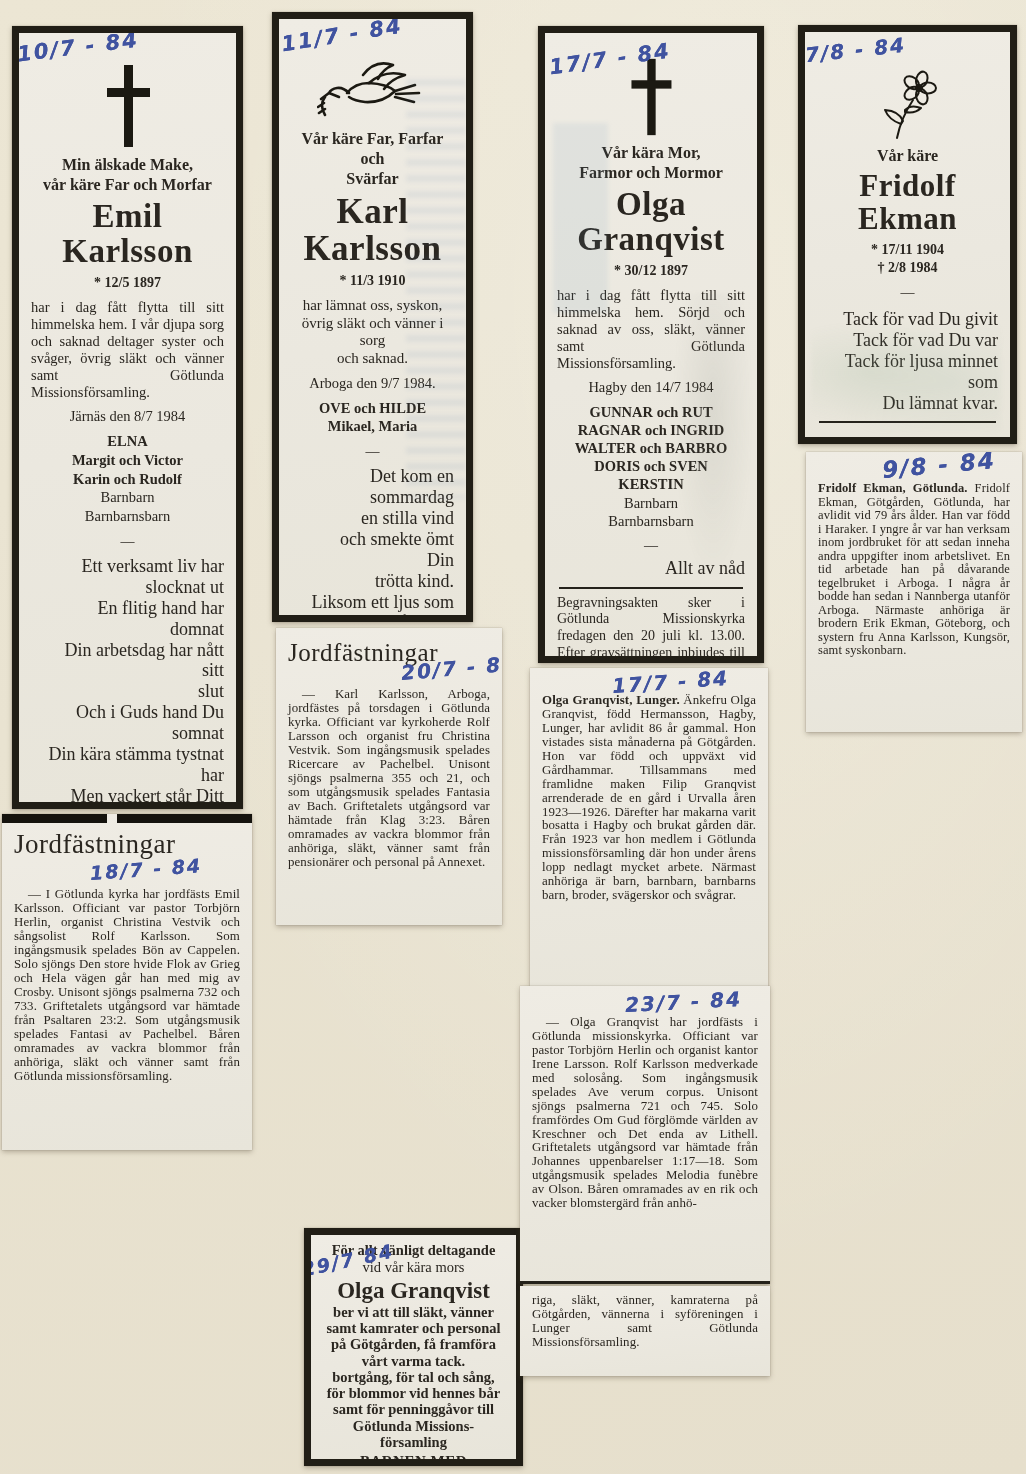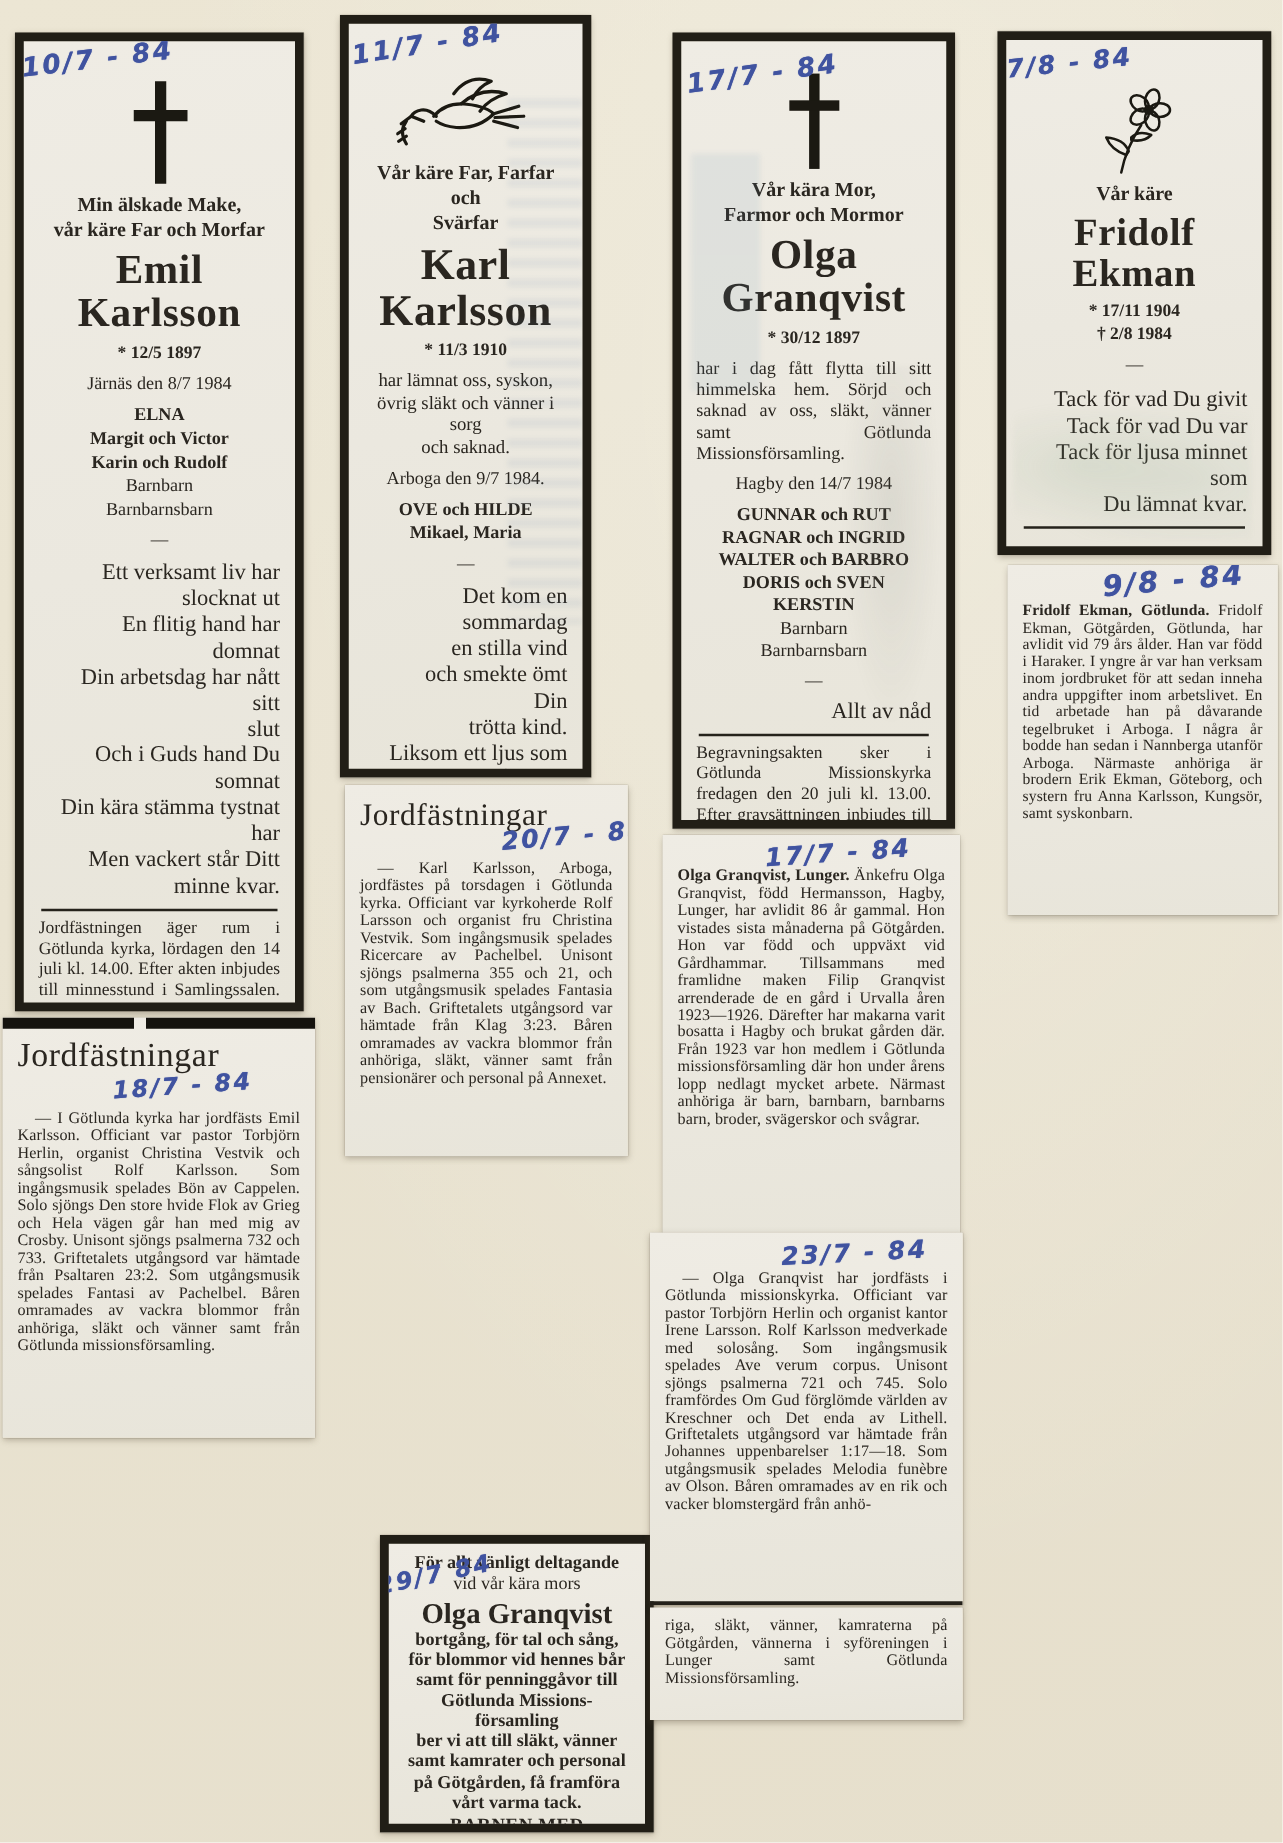--- a/index.html
+++ b/index.html
@@ -69,20 +69,21 @@
       <svg width="54" height="86" viewBox="0 0 54 86" aria-hidden="true">
         <rect x="23" y="2" width="9" height="82" fill="#1b1912"></rect>
         <rect x="6" y="25" width="43" height="9" fill="#1b1912"></rect>
       </svg>
     </div>
     <div class="notice-intro prelines">Min älskade Make,
 vår käre Far och Morfar</div>
     <div class="notice-name prelines">Emil
 Karlsson</div>
     <div class="notice-dates">* 12/5 1897</div>
+    <div class="notice-body justify">har i dag fått flytta till sitt himmelska hem. I vår djupa sorg och saknad deltager syster och svåger, övrig släkt och vänner samt Götlunda Missionsförsamling.</div>
     <div class="notice-place">Järnäs den 8/7 1984</div>
     <div class="fam-bold prelines">ELNA
 Margit och Victor
 Karin och Rudolf</div>
     <div class="fam-reg prelines">Barnbarn
 Barnbarnsbarn</div>
     <div class="divider">—</div>
     <div class="poem prelines">Ett verksamt liv har
 &nbsp;&nbsp;&nbsp;&nbsp;&nbsp;slocknat ut
 En flitig hand har domnat
@@ -158,29 +159,29 @@
     <p class="art-body justify" style="margin:22px 0 0 0;text-indent:14px;">— Karl Karlsson, Arboga, jordfästes på torsdagen i Götlunda kyrka. Officiant var kyrkoherde Rolf Larsson och organist fru Christina Vestvik. Som ingångsmusik spelades Ricercare av Pachelbel. Unisont sjöngs psalmerna 355 och 21, och som utgångsmusik spelades Fantasia av Bach. Griftetalets utgångsord var hämtade från Klag 3:23. Båren omramades av vackra blommor från anhöriga, släkt, vänner samt från pensionärer och personal på Annexet.</p>
   </div>
 </section>
 
 <section class="clip framed" style="left:304px;top:1228px;width:219px;height:238px;">
   <div class="pad center" style="padding-top:7px;">
     <span class="hw" style="left:-10px;top:14px;font-size:19px;transform:rotate(-12deg);">29/7 84</span>
     <div style="font-weight:bold;font-size:14.5px;">För allt vänligt deltagande</div>
     <div style="font-weight:normal;font-size:14.5px;">vid vår kära mors</div>
     <div style="font-weight:bold;font-size:23px;margin-top:2px;">Olga Granqvist</div>
+    <div class="prelines" style="font-weight:bold;font-size:14.5px;line-height:1.12;">ber vi att till släkt, vänner
+samt kamrater och personal
+på Götgården, få framföra
+vårt varma tack.</div>
     <div class="prelines" style="font-weight:bold;font-size:14.5px;line-height:1.12;">bortgång, för tal och sång,
 för blommor vid hennes bår
 samt för penninggåvor till
 Götlunda Missions-
 församling</div>
-    <div class="prelines" style="font-weight:bold;font-size:14.5px;line-height:1.12;">ber vi att till släkt, vänner
-samt kamrater och personal
-på Götgården, få framföra
-vårt varma tack.</div>
     <div style="font-weight:bold;font-size:15px;margin-top:3px;letter-spacing:.5px;">BARNEN MED FAMILJER</div>
   </div>
 </section>
 
 <section class="clip framed" style="left:538px;top:26px;width:226px;height:637px;">
   <div class="pad center">
     <div class="bleed ghost-box" style="left:8px;top:90px;width:55px;height:190px;"></div>
     <div class="bleed ghost-gray" style="right:4px;top:260px;width:80px;height:290px;"></div>
     <span class="hw" style="left:4px;top:14px;font-size:21px;transform:rotate(-8deg);">17/7 - 84</span>
     <div class="icon-wrap" style="margin-top:14px;">

